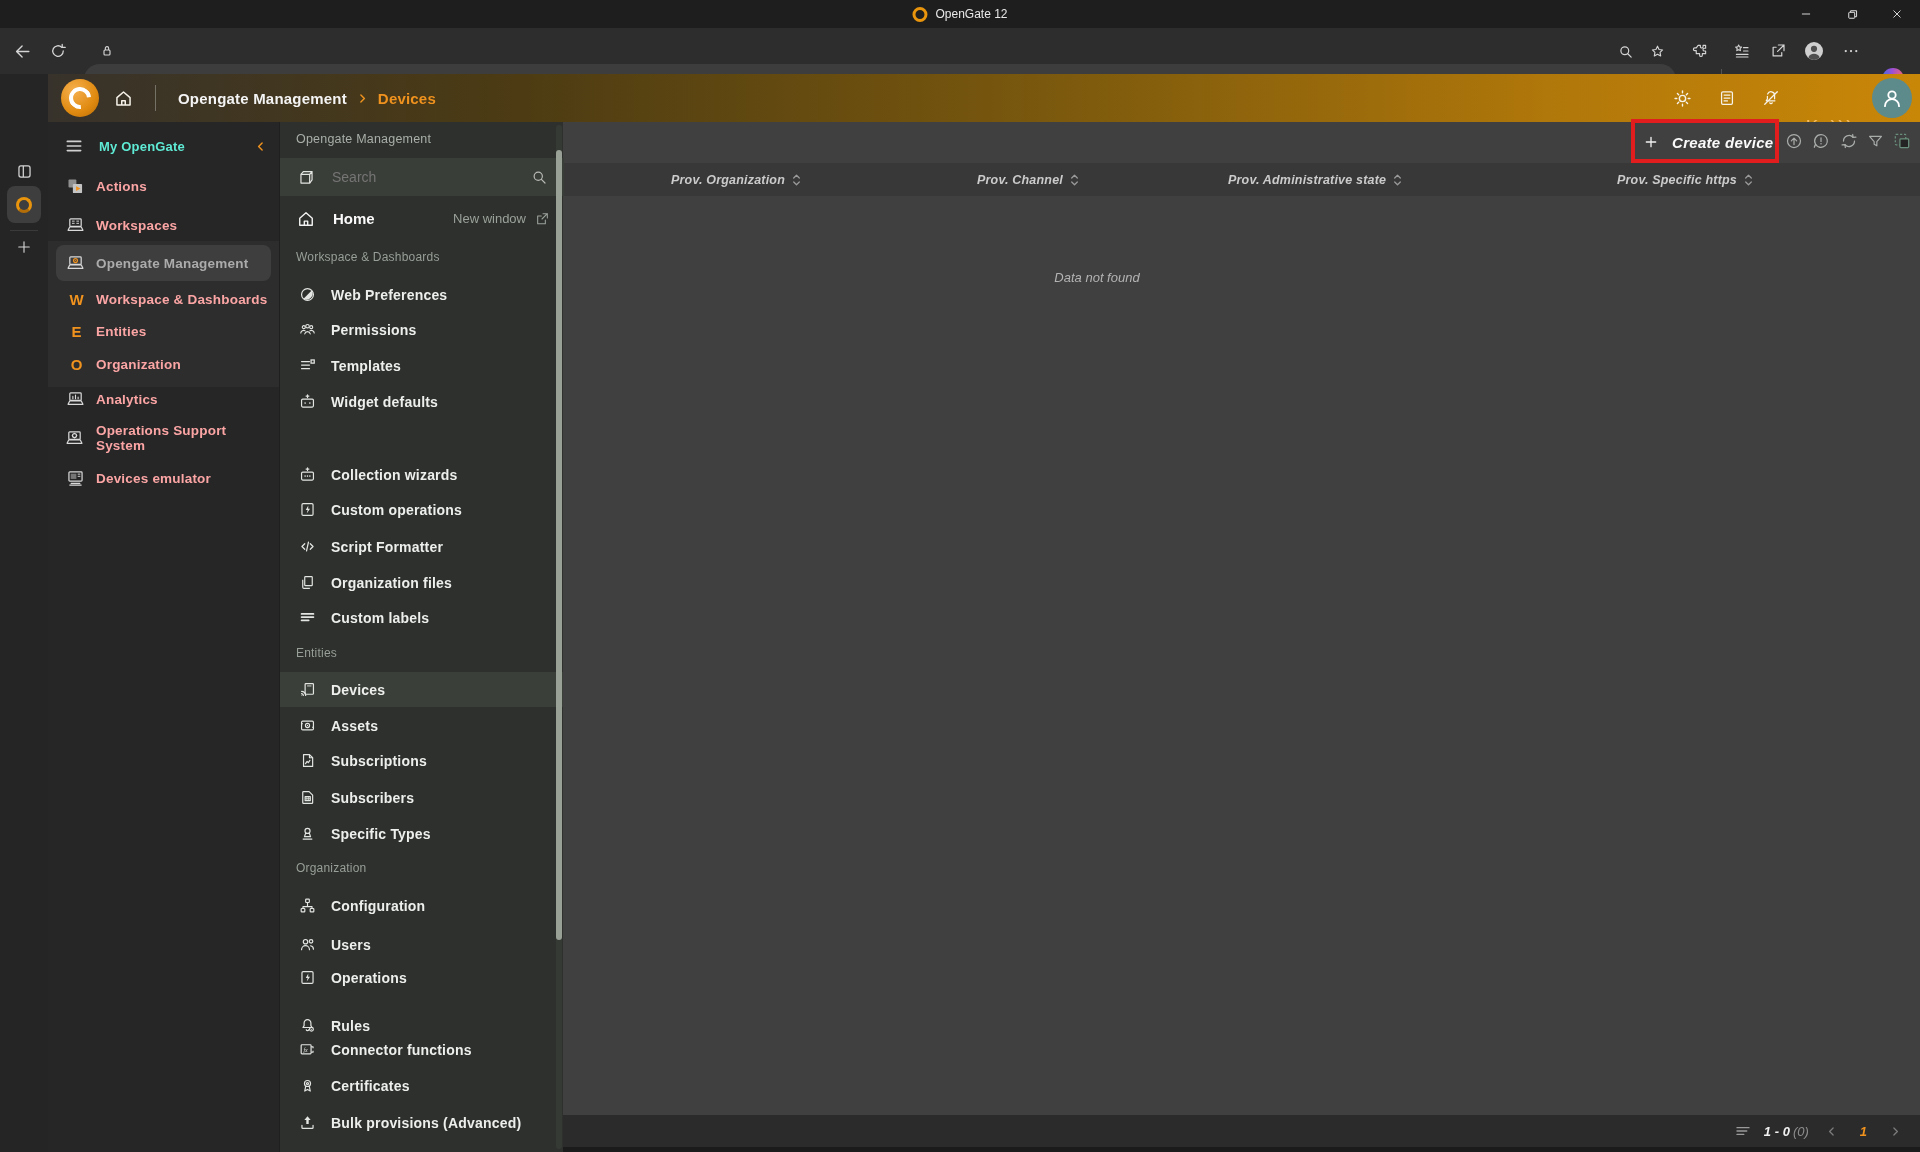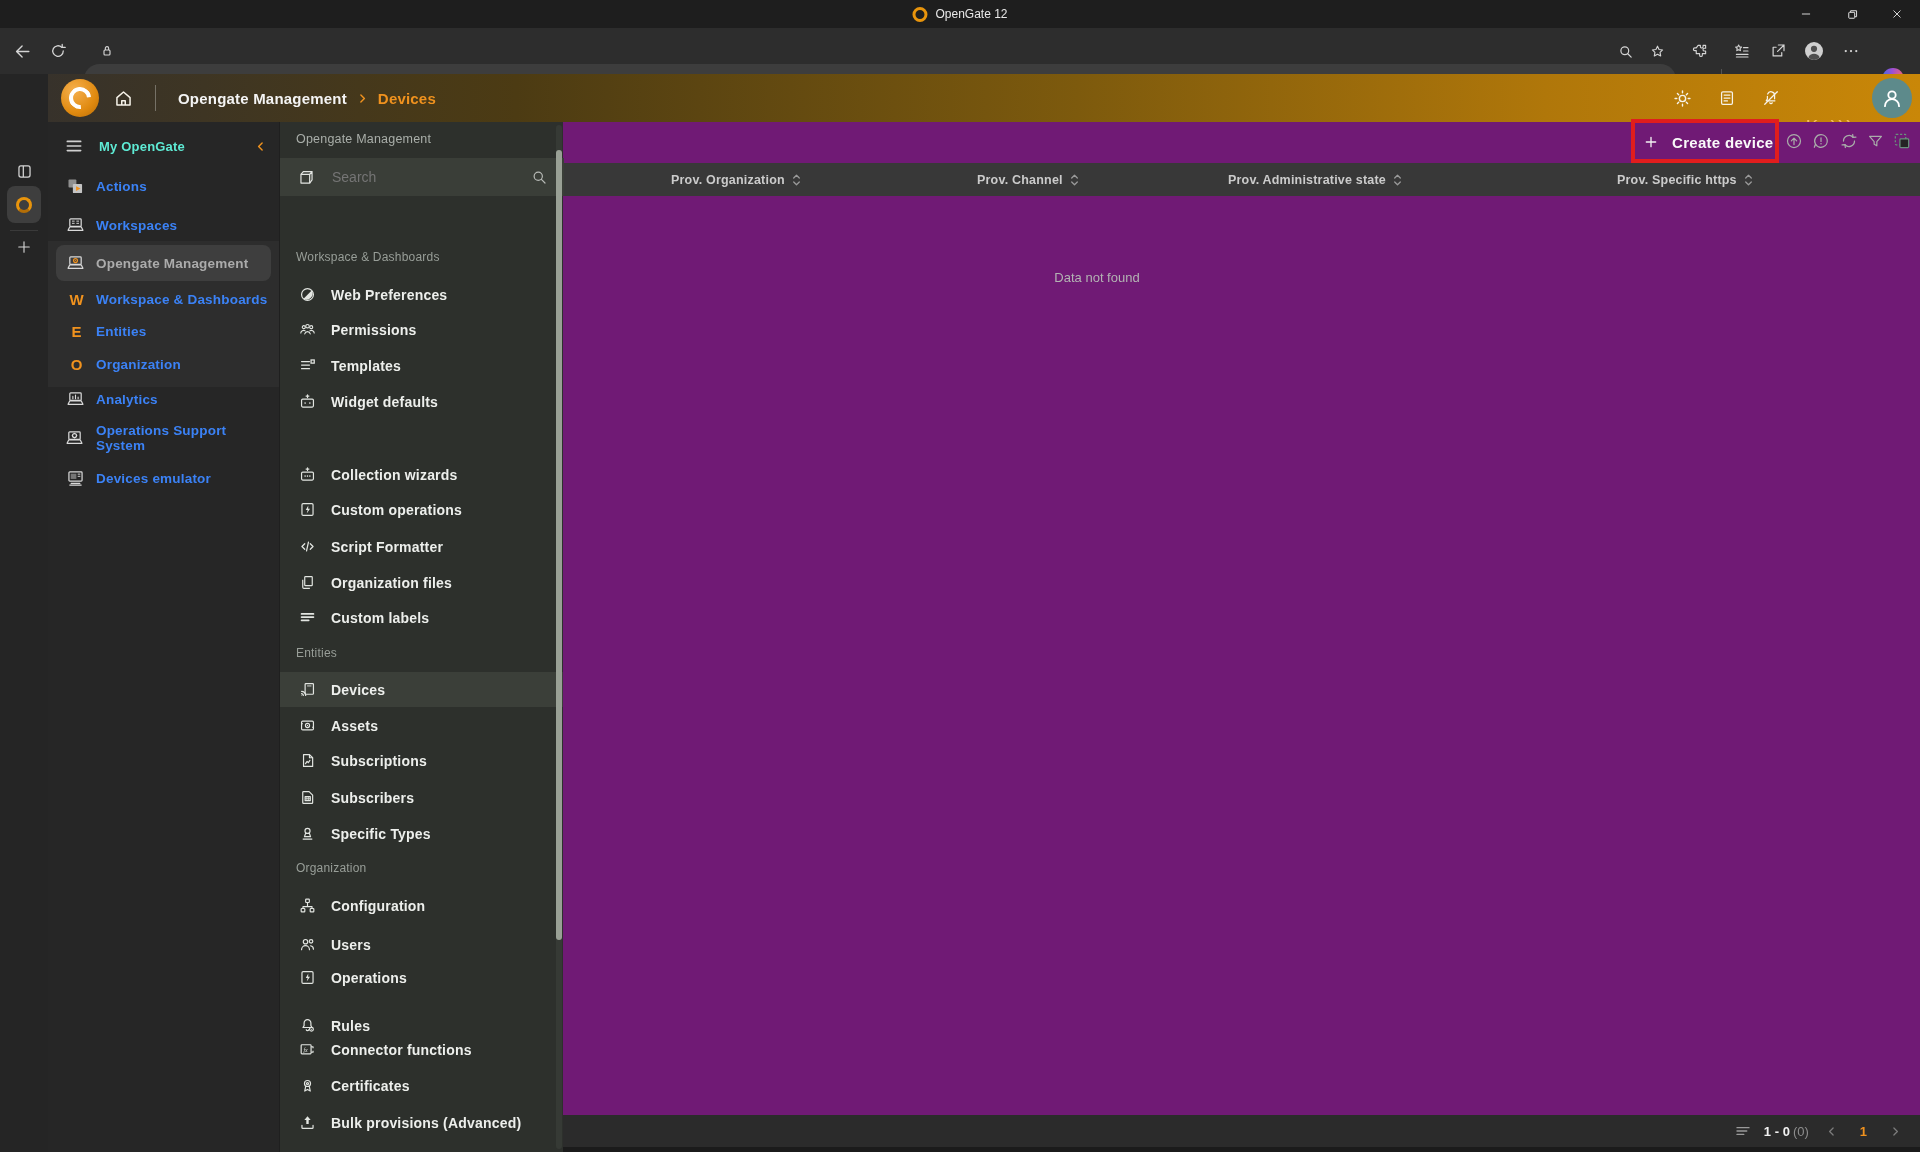--- a/index.html
+++ b/index.html
@@ -44,21 +44,21 @@
   .bc-parent{color:#f4f4f4;}
   .bc-sep{color:#f0921e;display:flex;}
   .bc-current{color:#f0921e;}
   .brand{position:absolute;right:66px;top:4px;text-align:right;line-height:1;margin-top:40px;}
   .brand-1{font-size:22px;color:#f5bd60;letter-spacing:.5px;}
   .brand-2{font-size:15px;color:#efe9da;letter-spacing:1px;margin-top:3px;padding-right:4px;}
   .avatar{position:absolute;left:1824px;top:4px;width:40px;height:40px;border-radius:50%;background:#5d8a8b;
     display:flex;align-items:center;justify-content:center;color:#fff;}
 
   
-  .content{position:absolute;left:279px;top:122px;width:1641px;height:1030px;background:#701a75;z-index:1;}
+  .content{position:absolute;left:279px;top:122px;width:1641px;height:1030px;background:#404040;z-index:1;font-style:italic;}
   .ct-icon{position:absolute;top:8px;width:22px;height:22px;color:#a9adaa;display:flex;align-items:center;justify-content:center;}
   .create-btn{position:absolute;left:1364px;top:6px;height:28px;display:flex;align-items:center;gap:13px;color:#fff;cursor:pointer;}
   .create-plus{color:#f2f2f2;}
   .create-label{font-size:15px;font-weight:bold;letter-spacing:.3px;color:#fafafa;}
   .thead{position:absolute;left:0;top:41px;width:1641px;height:33px;background:#383838;}
   .col{position:absolute;top:0;height:33px;display:flex;align-items:center;gap:6px;color:#cbcbcb;
     font-size:12.5px;font-weight:bold;letter-spacing:.2px;}
   .col svg{color:#9a9a9a;}
   .empty-msg{position:absolute;left:818px;top:148px;transform:translateX(-50%);color:#b3b3b3;font-size:13px;}
   .footer{position:absolute;left:0;top:993px;width:1641px;height:32px;background:#2b2b2b;}
@@ -74,21 +74,21 @@
   .sidebar{position:absolute;left:48px;top:122px;width:231px;height:1030px;background:#262626;z-index:2;}
   .sb-head{position:absolute;left:0;top:6px;width:231px;height:36px;display:flex;align-items:center;}
   .sb-burger{margin-left:16px;color:#cfcfcf;display:flex;}
   .sb-title{margin-left:15px;font-size:13px;font-weight:bold;color:#5eead4;letter-spacing:.2px;}
   .sb-collapse{position:absolute;right:12px;color:#f0921e;display:flex;}
   .sb-group{position:absolute;left:0;top:119px;width:231px;height:146px;background:#2d2d2d;}
   .sb-selected{position:absolute;left:8px;top:123px;width:215px;height:36px;background:#3e3e3e;border-radius:8px;}
   .sb-item{position:absolute;left:0;width:231px;height:36px;display:flex;align-items:center;z-index:3;}
   .sb-ic{margin-left:16px;width:22px;height:22px;color:#d9d9d9;display:flex;align-items:center;justify-content:center;}
   .sb-letter{margin-left:19px;width:19px;font-size:15px;font-weight:bold;color:#f0921e;text-align:center;}
-  .sb-label{margin-left:10px;font-size:13.5px;font-weight:bold;color:#3b82f6;letter-spacing:.2px;}
+  .sb-label{margin-left:10px;font-size:13.5px;font-weight:bold;color:#fca5a5;letter-spacing:.2px;}
   .sb-label.dim{color:#ababab;}
 
   
   .flyout{position:absolute;left:279px;top:122px;width:284px;height:1030px;background:#2d302c;z-index:4;border-left:1px solid #1f1f1f;box-sizing:border-box;}
   .fly-title{position:absolute;left:16px;top:10px;font-size:12.5px;color:#a9aea9;letter-spacing:.2px;}
   .fly-search{position:absolute;left:0;top:36px;width:284px;height:38px;background:#3a3e38;display:flex;align-items:center;}
   .fly-search .ficon{margin-left:16px;}
   .fly-search-input{flex:1;margin-left:14px;background:transparent;border:none;outline:none;color:#d3d6d2;font-size:14px;font-family:"Liberation Sans",sans-serif;}
   .fly-search-mag{margin-right:16px;color:#b7bab6;display:flex;}
   .fly-home{position:absolute;left:0;top:79px;width:284px;height:35px;display:flex;align-items:center;}
@@ -479,20 +479,36 @@
       </span>
       <input class="fly-search-input" placeholder="Search" style="">
       <span class="fly-search-mag">
         <svg width="18" height="18" viewBox="0 0 24 24" fill="none" stroke="currentColor" stroke-width="1.6" stroke-linecap="round">
             <circle cx="11" cy="11" r="5.5"></circle>
             <path d="M15.2 15.2 20 20"></path>
           </svg>
       </span>
     </div>
 
+    <div class="fly-home">
+      <span class="fly-home-ic">
+        <svg width="20" height="20" viewBox="0 0 24 24" fill="none" stroke="currentColor" stroke-width="1.7" stroke-linejoin="round">
+            <path d="M4.5 11 12 4.5 19.5 11v8.5h-15z"></path>
+            <path d="M10 19.5v-5h4v5"></path>
+          </svg>
+      </span>
+      <span class="fly-home-label">Home</span>
+      <span class="fly-home-right">
+        <span>New window</span>
+        <svg width="16" height="16" viewBox="0 0 24 24" fill="none" stroke="currentColor" stroke-width="1.6" stroke-linecap="round" stroke-linejoin="round">
+            <path d="M17 13.5V19H5.5V7.5H11"></path>
+            <path d="M13.5 4H20v6.5M20 4l-8 8"></path>
+          </svg>
+      </span>
+    </div>
 
     <div class="fly-sec" style="top:128px">Workspace &amp; Dashboards</div>
 
     <div class="fly-item" style="top:155px">
       <span class="ficon">
         <svg width="19" height="19" viewBox="0 0 24 24" fill="none" stroke="currentColor" stroke-width="1.5">
             <circle cx="12" cy="12" r="7.5"></circle>
             <path d="M7 17.3 17.3 7A7.5 7.5 0 0 1 7 17.3z" fill="currentColor" stroke="none"></path>
           </svg>
       </span>

